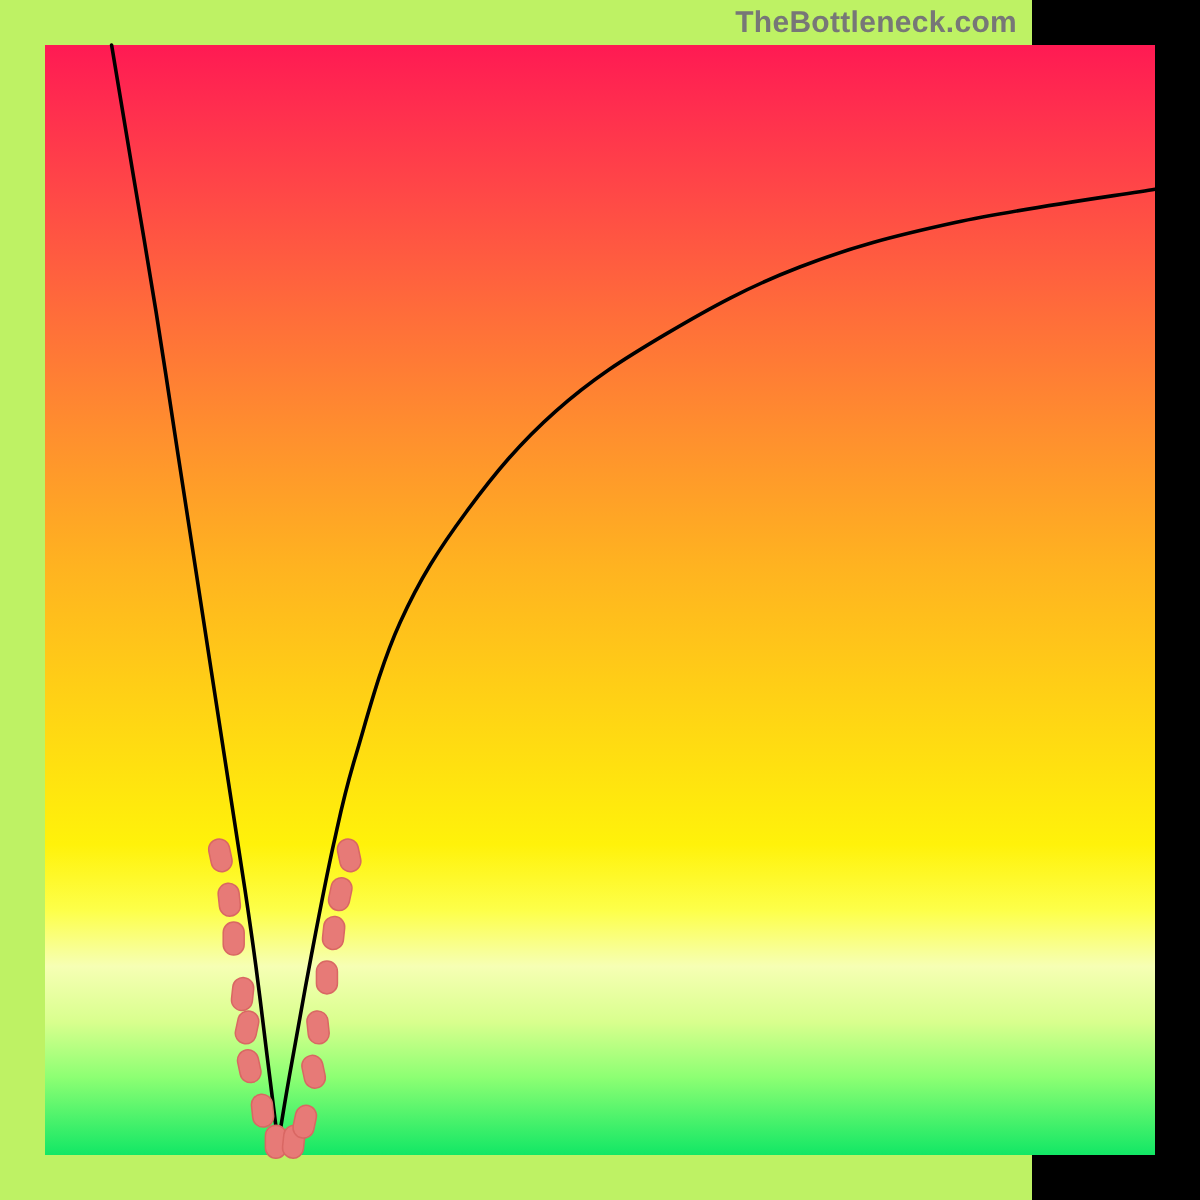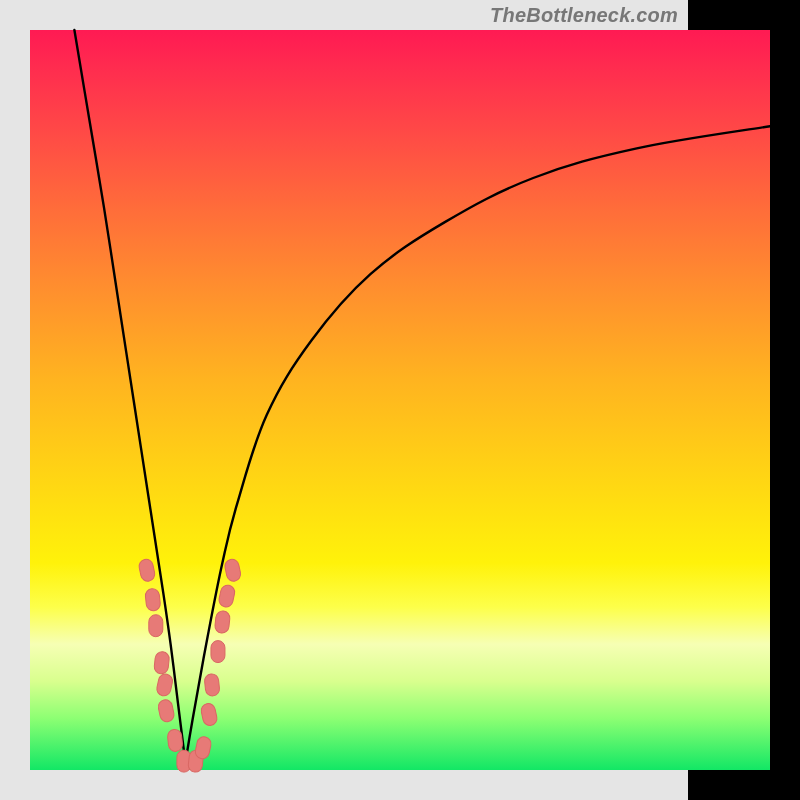--- a/index.html
+++ b/index.html
@@ -10,22 +10,21 @@
     overflow: hidden;
     background: #000;
     font-family: Arial, Helvetica, sans-serif;
   }
   .frame {
     position: absolute;
     left: 0;
     top: 0;
     width: 688px;
     height: 800px;
-    background: #e5e5e5;
-    font-style: italic;
+    background: #bef264;
   }
   .plot {
     position: absolute;
     left: 30px;
     top: 30px;
     width: 740px;
     height: 740px;
     background: linear-gradient(
       to bottom,
       #ff1a53 0%,

